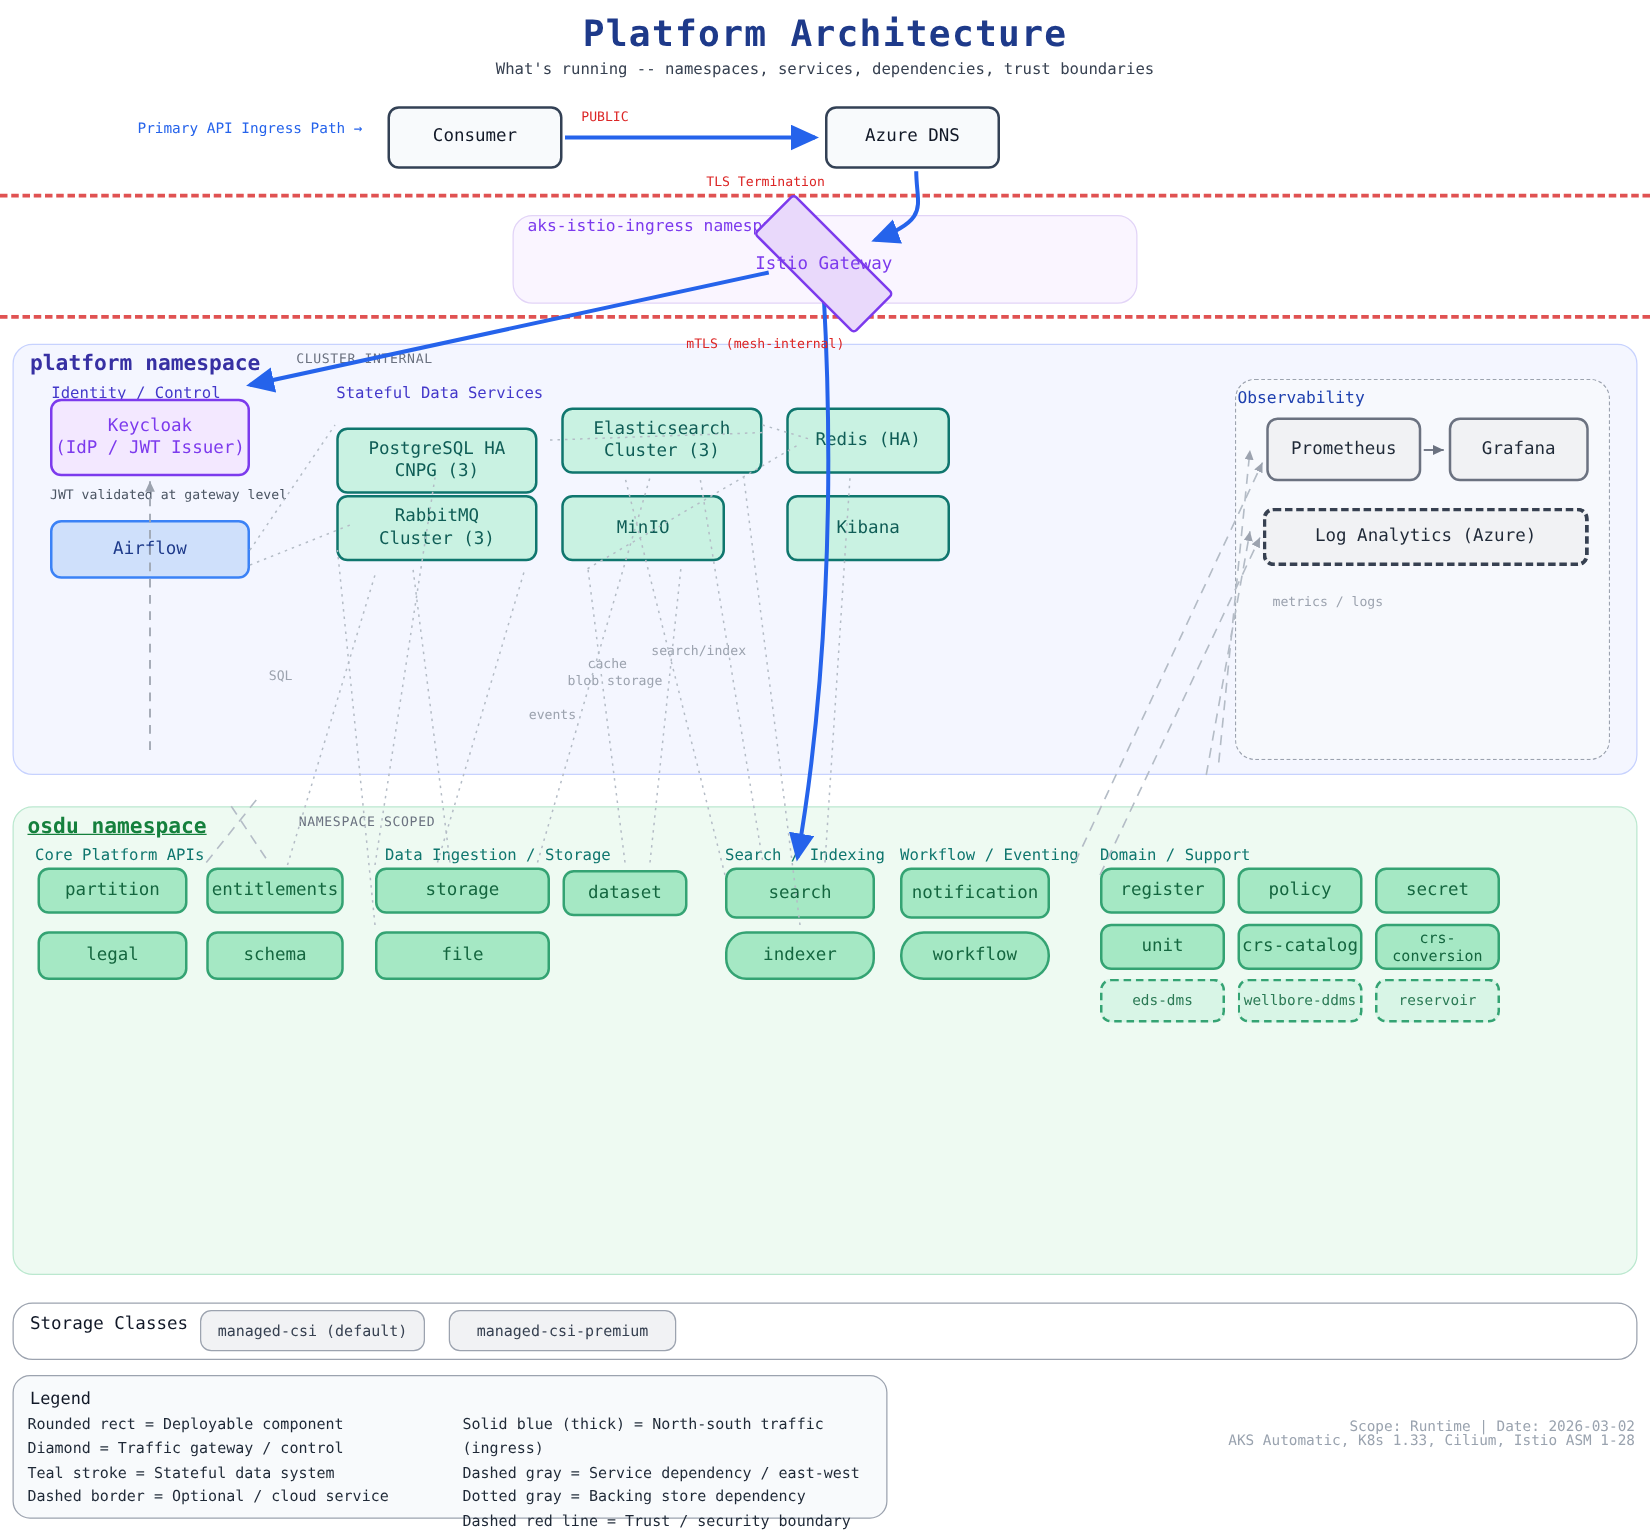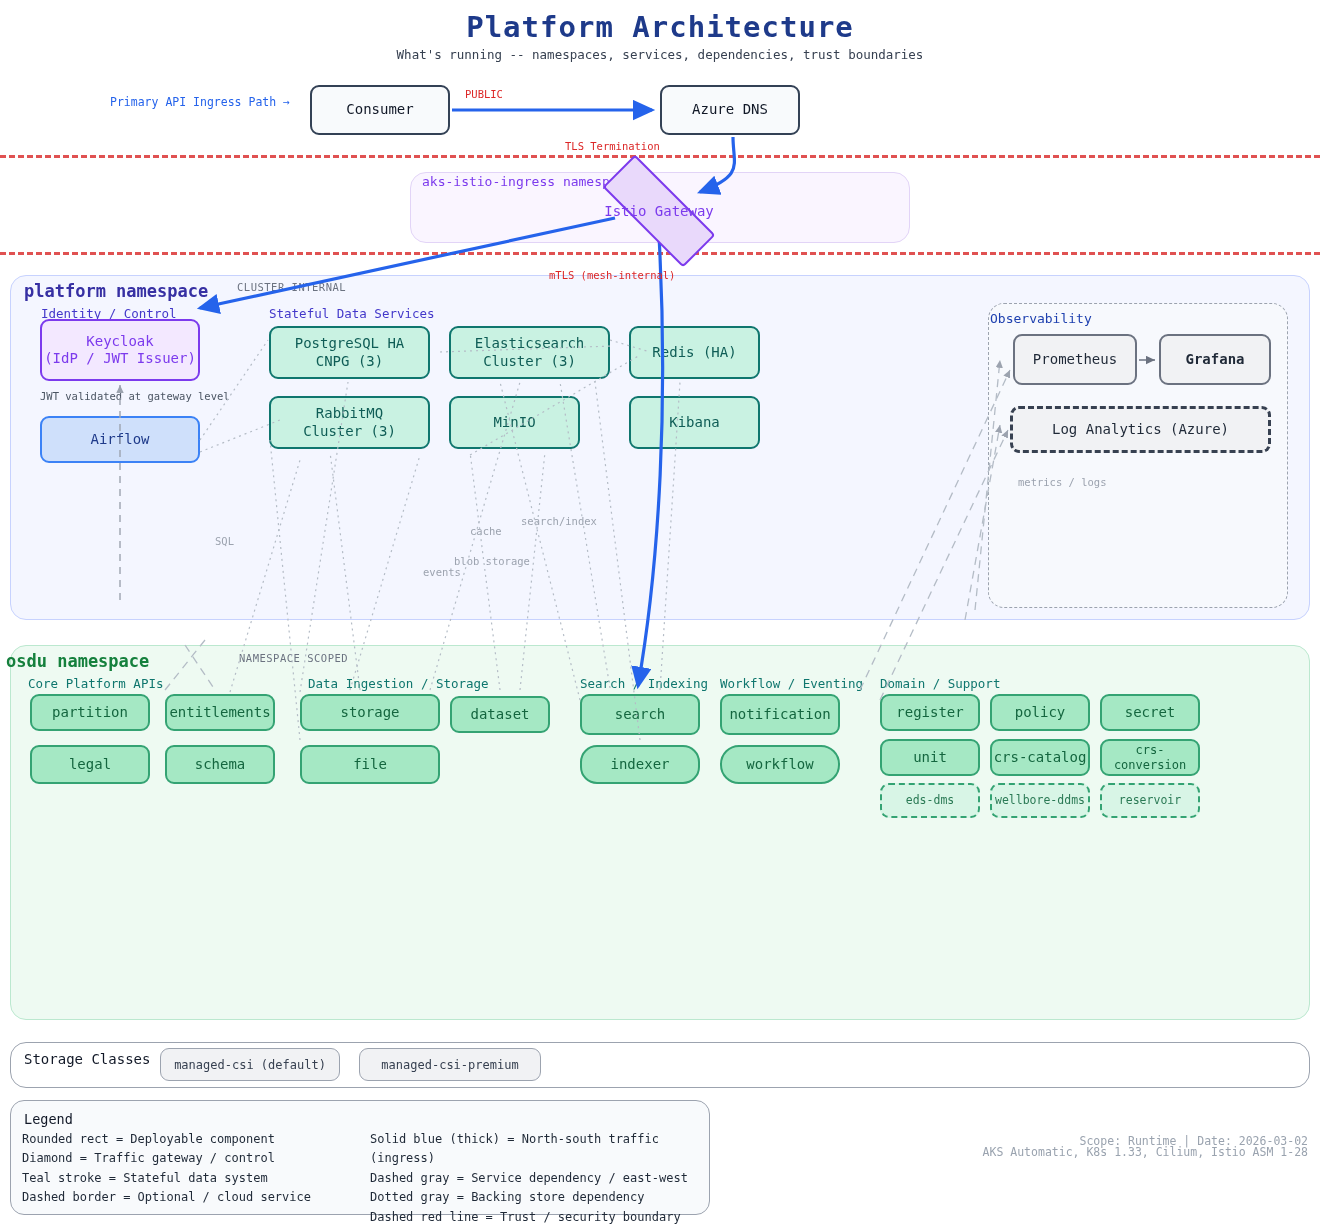--- a/index.html
+++ b/index.html
@@ -132,45 +132,45 @@
   <div class="cluster-title ct-platform" style="left:24px; top:281px;">platform namespace</div>
   <div class="small-cap" style="left:237px; top:281px;">CLUSTER INTERNAL</div>
 
   <div class="group-label gl-indigo" style="left:41px; top:306px;">Identity / Control</div>
   <div class="node n-purple" style="left:40px; top:319px; width:160px; height:62px;">Keycloak
 (IdP / JWT Issuer)</div>
   <div class="gray-note" style="left:40px; top:390px;">JWT validated at gateway level</div>
   <div class="node n-blue" style="left:40px; top:416px; width:160px; height:47px;">Airflow</div>
 
   <div class="group-label gl-indigo" style="left:269px; top:306px;">Stateful Data Services</div>
-  <div class="node n-teal" style="left:269px; top:326px; width:161px; height:53px;">PostgreSQL HA
+  <div class="node n-teal" style="left:269px; top:342px; width:161px; height:53px;">PostgreSQL HA
 CNPG (3)</div>
   <div class="node n-teal" style="left:449px; top:326px; width:161px; height:53px;">Elasticsearch
 Cluster (3)</div>
   <div class="node n-teal" style="left:629px; top:326px; width:131px; height:53px;">Redis (HA)</div>
   <div class="node n-teal" style="left:269px; top:396px; width:161px; height:53px;">RabbitMQ
 Cluster (3)</div>
   <div class="node n-teal" style="left:449px; top:396px; width:131px; height:53px;">MinIO</div>
   <div class="node n-teal" style="left:629px; top:396px; width:131px; height:53px;">Kibana</div>
 
   <div class="cluster cl-dash" style="left:988px; top:303px; width:300px; height:305px;"></div>
   <div class="cluster-title ct-obs" style="left:990px; top:311px;">Observability</div>
   <div class="node n-gray" style="left:1013px; top:334px; width:124px; height:51px;">Prometheus</div>
-  <div class="node n-gray" style="left:1159px; top:334px; width:112px; height:51px;font-weight:bold;">Grafana</div>
+  <div class="node n-gray" style="left:1159px; top:334px; width:112px; height:51px;">Grafana</div>
   <div class="node n-gray-dash" style="left:1010px; top:406px; width:261px; height:47px;">Log Analytics (Azure)</div>
   <div class="edge-label" style="left:1018px; top:476px;">metrics / logs</div>
 
   <div class="edge-label" style="left:215px; top:535px;">SQL</div>
   <div class="edge-label" style="left:470px; top:525px;">cache</div>
   <div class="edge-label" style="left:521px; top:515px;">search/index</div>
-  <div class="edge-label" style="left:454px; top:555px;">blob storage</div>
+  <div class="edge-label" style="left:454px; top:539px;">blob storage</div>
   <div class="edge-label" style="left:423px; top:566px;">events</div>
 
   <div class="cluster cl-osdu" style="left:10px; top:645px; width:1300px; height:375px;"></div>
-  <div class="cluster-title ct-osdu" style="left:6px; top:651px;">osdu namespace</div>
+  <div class="cluster-title ct-osdu" style="left:22px; top:651px;text-decoration:underline;">osdu namespace</div>
   <div class="small-cap" style="left:239px; top:652px;">NAMESPACE SCOPED</div>
 
   <div class="group-label gl-teal" style="left:28px; top:676px;">Core Platform APIs</div>
   <div class="node n-green" style="left:30px; top:694px; width:120px; height:37px;">partition</div>
   <div class="node n-green" style="left:165px; top:694px; width:110px; height:37px;">entitlements</div>
   <div class="node n-green" style="left:30px; top:745px; width:120px; height:39px;">legal</div>
   <div class="node n-green" style="left:165px; top:745px; width:110px; height:39px;">schema</div>
 
   <div class="group-label gl-teal" style="left:308px; top:676px;">Data Ingestion / Storage</div>
   <div class="node n-green" style="left:300px; top:694px; width:140px; height:37px;">storage</div>

